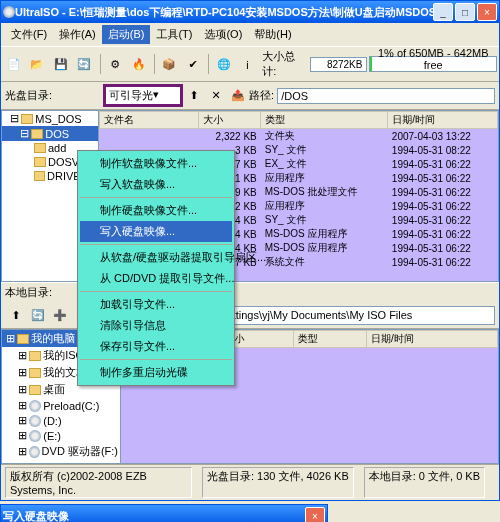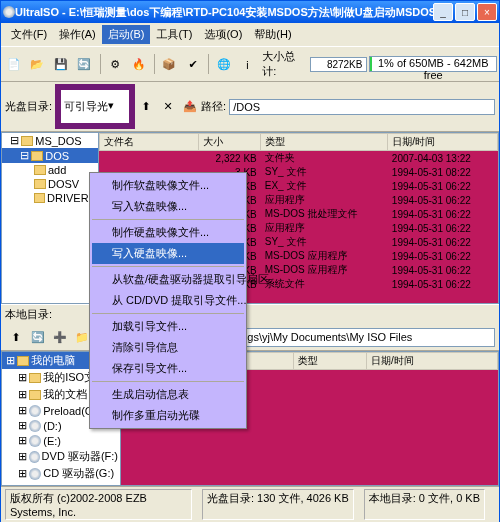--- a/index.html
+++ b/index.html
@@ -9,36 +9,36 @@
 .titlebar .title{flex:1;font-size:11px;white-space:nowrap;overflow:hidden;font-weight:bold;}
 .winbtns{display:flex;gap:2px;}
 .winbtn{width:20px;height:18px;background:#d6e5f5;border:1px solid #fff;border-radius:2px;display:flex;align-items:center;justify-content:center;font-size:10px;color:#333;}
 .winbtn.close{background:#e86850;color:#fff;}
 .menubar{background:#ece9d8;display:flex;padding:2px 4px;font-size:11px;}
 .menubar span{padding:2px 6px;}
 .toolbar{background:#ece9d8;border-top:1px solid #fff;border-bottom:1px solid #aca899;padding:2px;display:flex;align-items:center;gap:2px;}
 .tbtn{width:22px;height:22px;display:inline-flex;align-items:center;justify-content:center;border:1px solid transparent;}
 .tsep{width:1px;height:20px;background:#aca899;margin:0 2px;}
 .sizebox{border:1px solid #7f9db9;background:#fff;padding:1px 4px;font-size:10px;width:58px;text-align:right;}
-.pbar{border:1px solid #7f9db9;background:#fff;height:16px;width:130px;font-size:9px;display:flex;align-items:flex-start;position:relative;}
+.pbar{border:1px solid #7f9db9;background:#fff;height:16px;width:130px;font-size:9px;display:flex;align-items:flex-end;position:relative;}
 .pbar .fill{background:#2fcf4e;height:100%;width:1%;position:absolute;}
 .pbar .lbl{position:relative;text-align:center;width:100%;}
 .subbar{display:flex;align-items:center;padding:2px 4px;border-bottom:1px solid #aca899;}
 .label{margin-right:3px;}
-.combo{border:6px solid #701a75;background:#fff;padding:9px 3px;min-width:80px;display:inline-flex;}
+.combo{border:3px solid #701a75;background:#fff;padding:1px 3px;min-width:80px;display:inline-flex;margin-left:48px;}
 .pathbox{border:1px solid #7f9db9;background:#fff;padding:1px 3px;flex:1;margin-left:3px;}
 .split{display:flex;height:172px;}
 .tree{width:98px;background:#fff;border:1px solid #7f9db9;overflow:hidden;}
 .tree .node{padding:1px 2px;white-space:nowrap;display:flex;align-items:center;gap:2px;}
 .tree .node.sel{background:#316ac5;color:#fff;}
-.list{flex:1;background:#be185d;border:1px solid #7f9db9;border-left:none;overflow:hidden;position:relative;}
+.list{flex:1;background:#c4b5fd;border:1px solid #7f9db9;border-left:none;overflow:hidden;position:relative;}
 .list table{width:100%;border-collapse:collapse;font-size:11px;}
 .list th{background:#ece9d8;border:1px solid #cbc7b8;font-weight:normal;text-align:left;padding:1px 4px;font-size:10px;}
 .list td{padding:0px 4px;white-space:nowrap;font-size:10px;}
-.dropdown{position:absolute;left:88px;top:40px;background:#c4b5fd;border:1px solid #808080;box-shadow:2px 2px 3px rgba(0,0,0,.3);z-index:10;width:158px;padding:2px;}
+.dropdown{position:absolute;left:76px;top:40px;background:#5eead4;border:1px solid #808080;box-shadow:2px 2px 3px rgba(0,0,0,.3);z-index:10;width:158px;padding:2px;}
 .dropdown .mi{padding:3px 16px 3px 20px;font-size:11px;white-space:nowrap;position:relative;}
 .dropdown .mi.sel{background:#316ac5;color:#fff;}
 .dropdown hr{border:none;border-top:1px solid #aca899;margin:2px 0;}
 .status{background:#ece9d8;border-top:1px solid #aca899;padding:2px 4px;font-size:10px;display:flex;}
 .status span{border:1px inset #fff;padding:1px 4px;margin-right:10px;}
 .hdr2{background:#ece9d8;padding:2px 4px;border-top:1px solid #fff;font-size:11px;}
 .dlgwin{width:328px;border:1px solid #0054e3;margin-top:3px;background:#ece9d8;}
 .ficon{display:inline-block;width:12px;height:10px;background:#f5d278;border:1px solid #caa43a;vertical-align:middle;}
 .dicon{display:inline-block;width:12px;height:12px;background:radial-gradient(circle,#eee 30%,#9bb1c9 70%);border-radius:50%;vertical-align:middle;}
 </style>
@@ -104,21 +104,20 @@
         <div class="mi">制作硬盘映像文件...</div>
         <div class="mi sel">写入硬盘映像...</div>
         <hr>
         <div class="mi">从软盘/硬盘驱动器提取引导扇区...</div>
         <div class="mi">从 CD/DVD 提取引导文件...</div>
         <hr>
         <div class="mi">加载引导文件...</div>
         <div class="mi">清除引导信息</div>
         <div class="mi">保存引导文件...</div>
         <hr>
-        <div class="mi">生成启动信息表</div>
         <div class="mi">制作多重启动光碟</div>
       </div>
     <div class="split">
       <div class="tree" id="tree1">
           <div class="node" style="padding-left: 8px;">⊟ <span class="ficon"></span> MS_DOS</div>
           <div class="node sel" style="padding-left: 18px;">⊟ <span class="ficon"></span> DOS</div>
           <div class="node" style="padding-left: 32px;"><span class="ficon"></span> add</div>
           <div class="node" style="padding-left: 32px;"><span class="ficon"></span> DOSV</div>
           <div class="node" style="padding-left: 32px;"><span class="ficon"></span> DRIVERS</div>
         </div>
@@ -205,20 +204,21 @@
     <span class="tbtn">🔄</span>
     <span class="tbtn">➕</span>
     <span class="tbtn">📁</span>
     <span class="pathbox">路径:C:\Documents and Settings\yj\My Documents\My ISO Files</span>
   </div>
   <div class="split" style="height:135px">
     <div class="tree" style="width:120px" id="tree2">
         <div class="node sel" style="padding-left: 4px;">⊞ <span class="ficon"></span> 我的电脑</div>
         <div class="node" style="padding-left: 16px;">⊞ <span class="ficon"></span> 我的ISO文档</div>
         <div class="node" style="padding-left: 16px;">⊞ <span class="ficon"></span> 我的文档</div>
+        <div class="node" style="padding-left: 16px;">⊞ <span class="ficon"></span> 桌面</div>
         <div class="node" style="padding-left: 16px;">⊞ <span class="dicon"></span> Preload(C:)</div>
         <div class="node" style="padding-left: 16px;">⊞ <span class="dicon"></span> (D:)</div>
         <div class="node" style="padding-left: 16px;">⊞ <span class="dicon"></span> (E:)</div>
         <div class="node" style="padding-left: 16px;">⊞ <span class="dicon"></span> DVD 驱动器(F:)</div>
         <div class="node" style="padding-left: 16px;">⊞ <span class="dicon"></span> CD 驱动器(G:)</div>
       </div>
     <div class="list">
       <table>
           <thead>
             <tr id="thr2">

